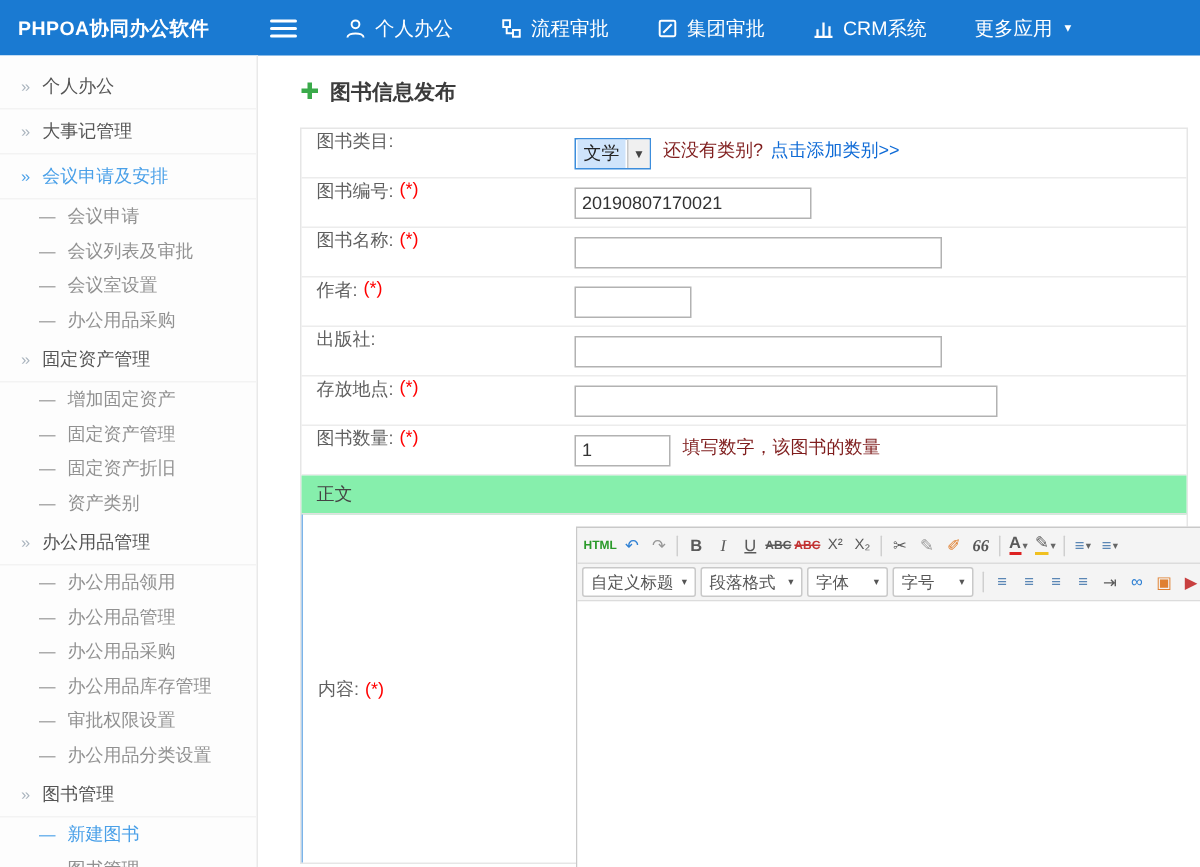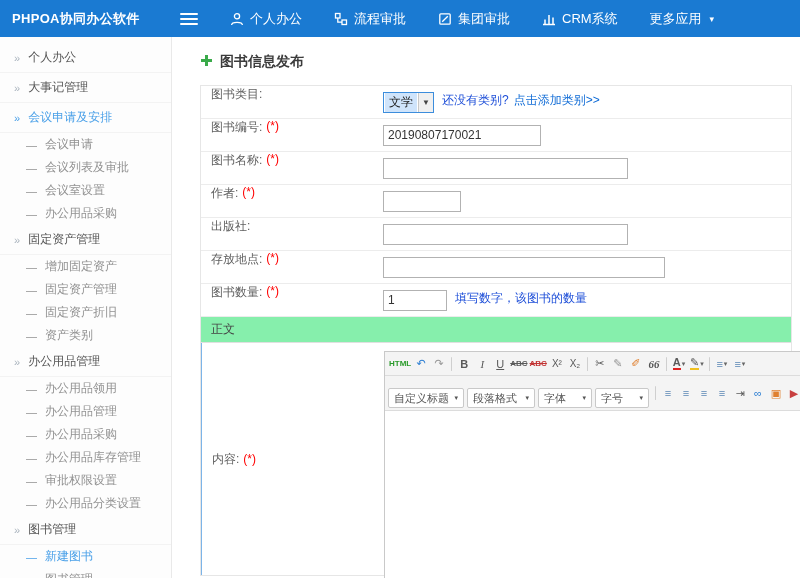--- a/index.html
+++ b/index.html
@@ -30,21 +30,21 @@
   .page-title { display:flex; align-items:center; gap:7px; font-size:14px; font-weight:bold; color:#3c3c3c; padding:4px 0 14px; }
 
   
   .form { border:1px solid #e6e6e6; }
   .f-row { display:flex; align-items:center; border-bottom:1px solid #ececec; min-height:33px; }
   .f-label { width:182px; padding-left:10px; color:#5f5f5f; flex-shrink:0; display:flex; align-items:flex-start; gap:4px; align-self:stretch; }
   .req { color:#f00; }
   .f-value { flex:1; display:flex; align-items:flex-start; padding:4px 6px 4px 0; }
   .inp { height:21px; border:1px solid #b2b2b2; padding:0 4px; font:12px "Liberation Sans","DejaVu Sans",sans-serif; color:#333; background:#fff; }
   .w-code{width:158px}.w-name{width:245px}.w-auth{width:78px}.w-pub{width:245px}.w-loc{width:282px}.w-qty{width:64px}
-  .hint { color:#1d4ed8; margin-left:8px; }
+  .hint { color:#7f1d1d; margin-left:8px; }
   .link { color:#0f6bd6; margin-left:5px; text-decoration:none; cursor:pointer; }
   .select { display:inline-flex; align-items:center; border:1px solid #3c8ddc; height:21px; background:#fff; cursor:pointer; }
   .sel-txt { background:#cfe4fb; color:#222; padding:1px 4px; margin:1px; }
   .sel-btn { width:15px; align-self:stretch; background:#f0f0f0; border-left:1px solid #c8c8c8; font-size:8px;
              display:flex; align-items:center; justify-content:center; color:#444; }
   .section-row { background:#86efac; min-height:26px; display:flex; align-items:center; padding-left:10px;
                  color:#444; border-bottom:1px solid #e0e0e0; }
   .content-row { align-items:stretch; border-left:1px solid #7cb4e8; height:232px; border-bottom:none; }
   .content-row .f-label { align-items:center; }
 
@@ -65,21 +65,21 @@
   .t-strike .t-glyph { text-decoration:line-through; font-size:8px; font-weight:bold; }
   .t-red .t-glyph { color:#c23333; }
   .t-small { font-size:10px; }
   .t-quote .t-glyph { font-family:"Liberation Serif","DejaVu Serif",serif; font-weight:bold; font-style:italic; font-size:11px; color:#555; }
   .t-fcolor .t-glyph { border-bottom:2px solid #d22; line-height:11px; }
   .t-bcolor .t-glyph { border-bottom:2px solid #f0c020; line-height:11px; }
   .t-align { color:#5b87b5; }
   .t-orange { color:#e08030; }
   .t-red2 { color:#c84040; }
   .t-dd { border:1px solid #c9c9c9; background:#fff; height:20px; padding:0 5px; display:inline-flex; align-items:center;
-          justify-content:space-between; margin-right:3px; font-size:11px; color:#555; cursor:pointer; border-radius:2px; flex-shrink:0;margin-top:10px; }
+          justify-content:space-between; margin-right:3px; font-size:11px; color:#555; cursor:pointer; border-radius:2px; flex-shrink:0; }
   .t-dd .t-caret { font-size:7px; color:#555; }
   .t-dd-1{width:76px}.t-dd-2{width:68px}.t-dd-3{width:54px}.t-dd-4{width:54px}
   .edit-area { flex:1; background:#fff; cursor:text; }
 </style>
 </head>
 <body>
 
 <header class="topbar">
   <div class="logo">PHPOA协同办公软件</div>
   <div class="burger">

